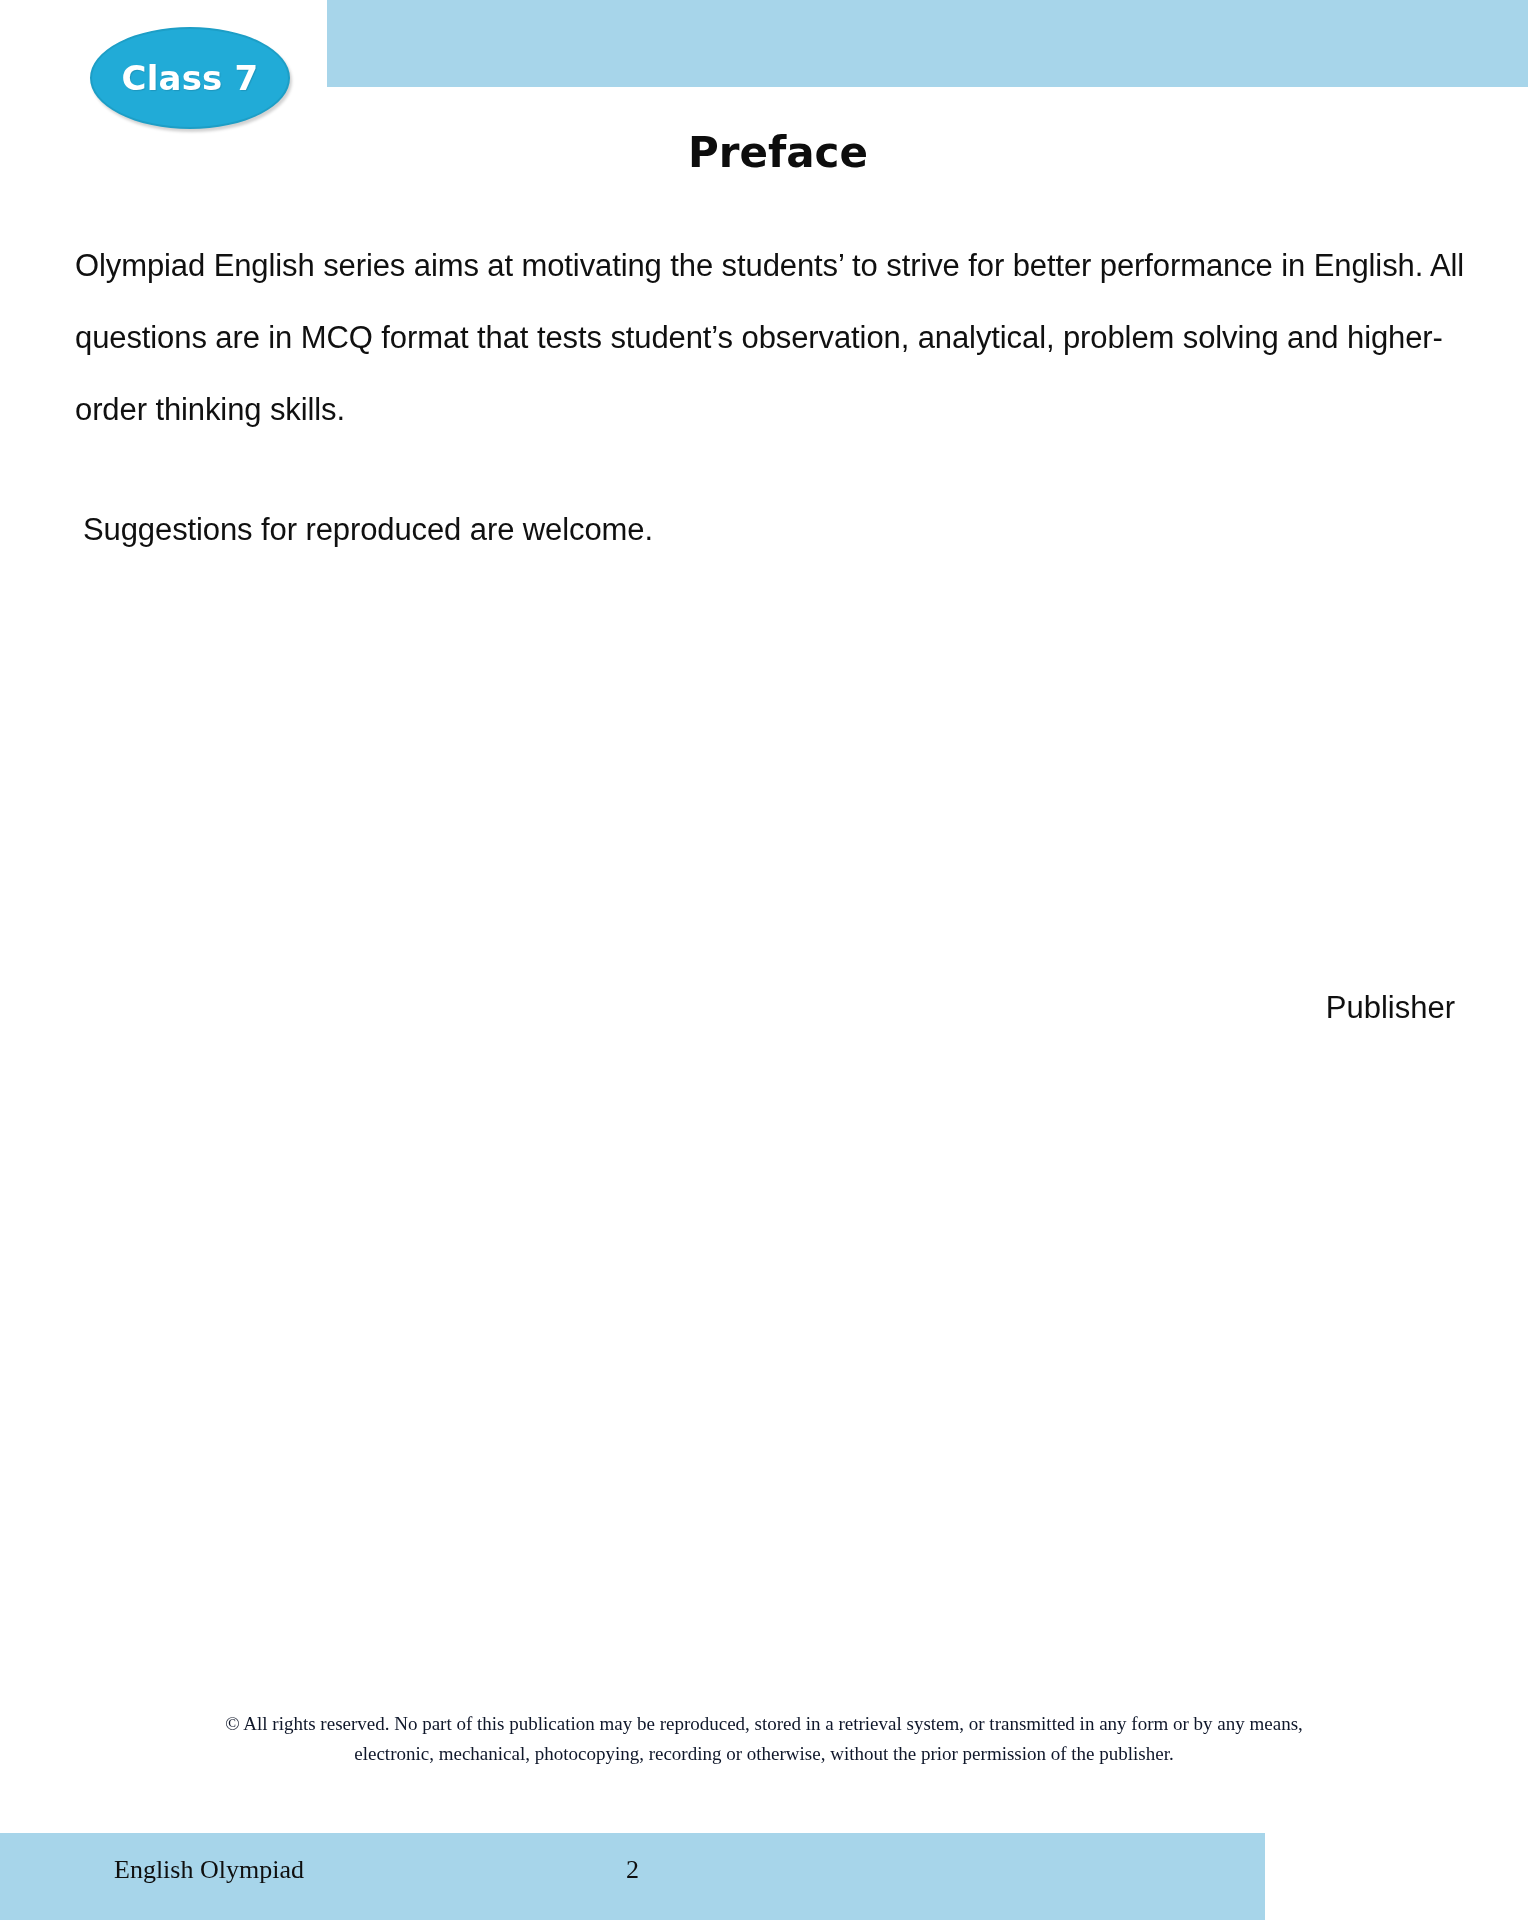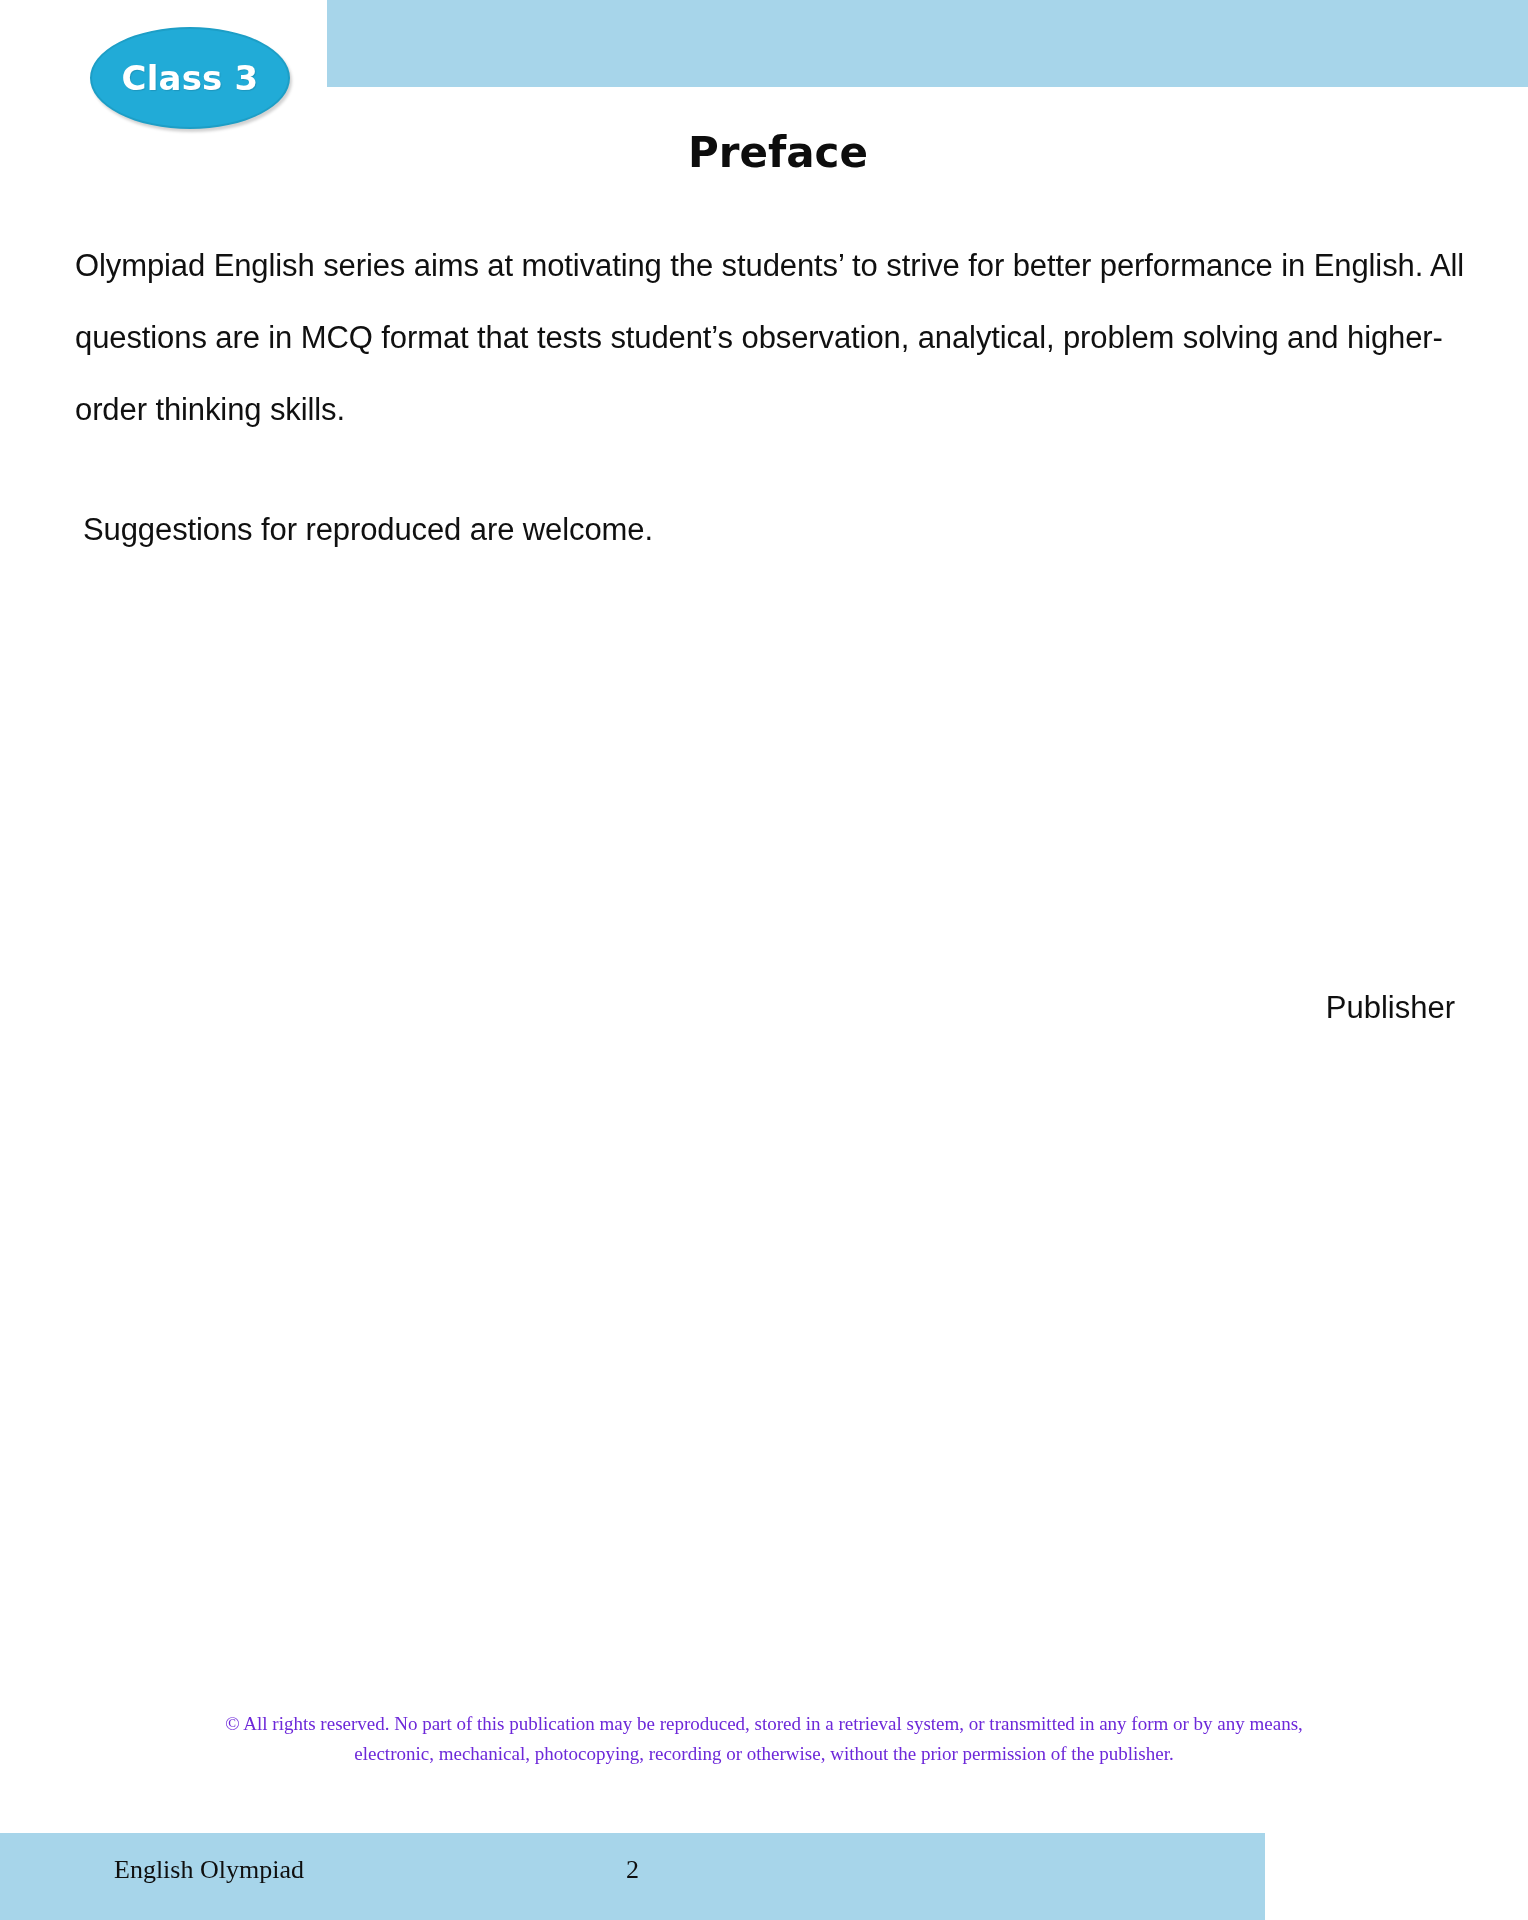--- a/index.html
+++ b/index.html
@@ -99,21 +99,21 @@
   
   .copyright {
     position: absolute;
     left: 214px;
     top: 1709px;
     width: 1100px;
     text-align: center;
     font-family: "Liberation Serif", "DejaVu Serif", serif;
     font-size: 19px;
     line-height: 30px;
-    color: #6d28d9;
+    color: #0f172a;
   }
   .copyright .line { display: block; }
 
   
   .footer-band {
     position: absolute;
     left: 0px;
     top: 1833px;
     width: 1265px;
     height: 87px;
@@ -137,21 +137,21 @@
     font-size: 26px;
     color: #0f0f0f;
   }
 </style>
 </head>
 <body>
 
 <div class="header-band"></div>
 
 <div class="class-badge">
-  <span class="class-badge-label">Class 3</span>
+  <span class="class-badge-label">Class 7</span>
 </div>
 
 <div class="page-title">Preface</div>
 
 <div class="body-text">
 
 
 
   <p class="para p3">
     <span>Olympiad English series aims at motivating the students’ to strive for better performance in English. All questions are in MCQ format that tests student’s observation, analytical, problem solving and higher-order thinking skills.</span>

